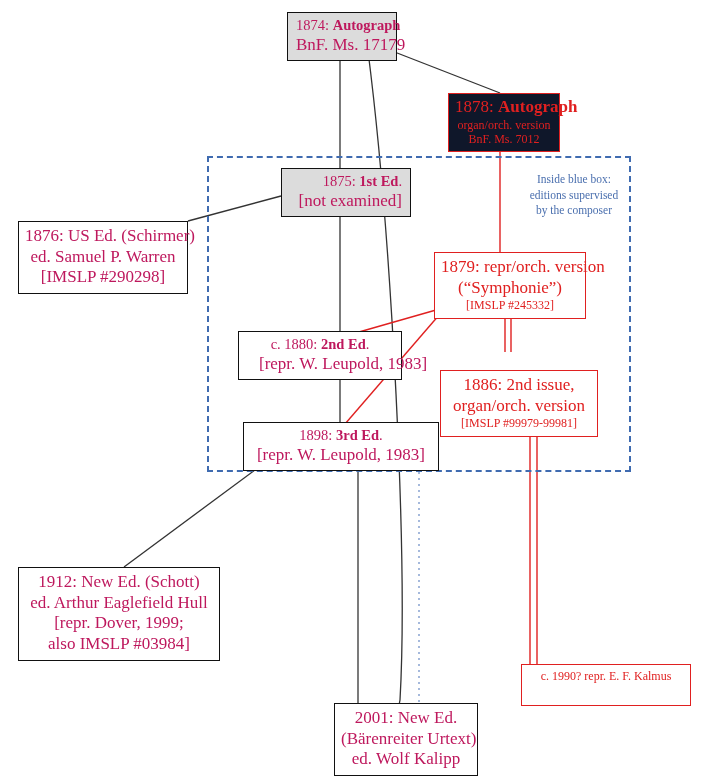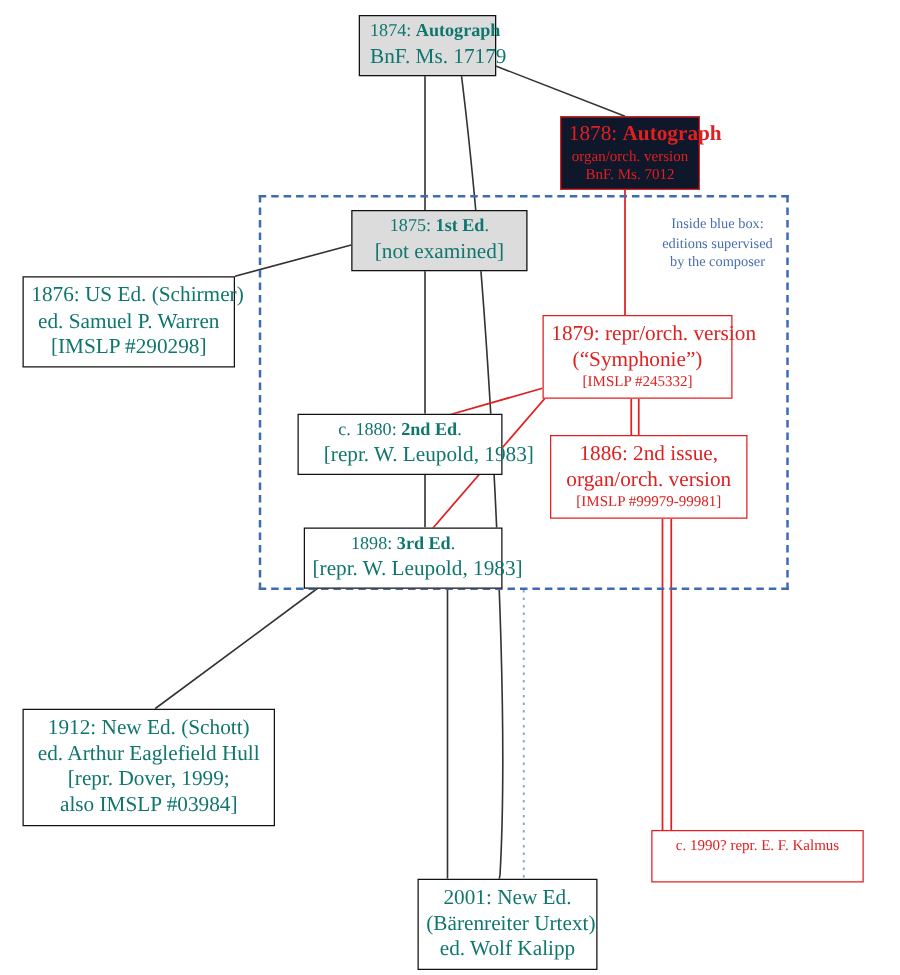--- a/index.html
+++ b/index.html
@@ -16,21 +16,21 @@
   .node{
     position:absolute;
     box-sizing:border-box;
     text-align:center;
     line-height:1.22;
     z-index:5;
   }
   .node .ln{display:block;white-space:nowrap;}
 
   
-  .blk{border:1.4px solid #111111;color:#0f766e;background:#ffffff;}
+  .blk{border:1.4px solid #111111;color:#be185d;background:#ffffff;}
   .blk.grey{background:#dcdcdc;}
 
   
   .red{border:1.6px solid #e02020;color:#e02020;background:#ffffff;}
   .red.grey{background:#0f172a;}
 
   .big{font-size:14.5px;}
   .mid{font-size:17px;}
   .sml{font-size:12px;}
   .b{font-weight:bold;}
@@ -109,21 +109,21 @@
     <span class="ln big"><span>1874: </span><span class="b">Autograph</span></span>
     <span class="ln mid">BnF. Ms. 17179</span>
   </div>
 
   <div class="node red grey" style="left:448px;top:93px;width:112px;padding:3px 6px 4px;">
     <span class="ln mid"><span>1878: </span><span class="b">Autograph</span></span>
     <span class="ln sml">organ/orch. version</span>
     <span class="ln sml">BnF. Ms. 7012</span>
   </div>
 
-  <div class="node blk grey" style="left:281px;top:168px;width:141px;padding:4px 8px 5px;">
+  <div class="node blk grey" style="left:281px;top:168px;width:130px;padding:4px 8px 5px;text-align:right;">
     <span class="ln big"><span>1875: </span><span class="b">1st Ed</span><span>.</span></span>
     <span class="ln mid">[not examined]</span>
   </div>
 
   <div class="node blk" style="left:18px;top:221px;width:170px;padding:4px 6px 5px;">
     <span class="ln mid">1876:  US Ed. (Schirmer)</span>
     <span class="ln mid">ed. Samuel P. Warren</span>
     <span class="ln mid">[IMSLP #290298]</span>
   </div>
 
@@ -131,27 +131,27 @@
     <span class="ln mid">1879:  repr/orch. version</span>
     <span class="ln mid">(“Symphonie”)</span>
     <span class="ln sml">[IMSLP #245332]</span>
   </div>
 
   <div class="node blk" style="left:238px;top:331px;width:164px;padding:4px 20px 5px;">
     <span class="ln big"><span>c. 1880:  </span><span class="b">2nd Ed</span><span>.</span></span>
     <span class="ln mid">[repr. W. Leupold, 1983]</span>
   </div>
 
-  <div class="node red" style="left:440px;top:348px;width:158px;padding:4px 6px 5px;font-family:Liberation Serif, serif;">
+  <div class="node red" style="left:440px;top:370px;width:158px;padding:4px 6px 5px;font-family:Liberation Serif, serif;">
     <span class="ln mid">1886:  2nd issue,</span>
     <span class="ln mid">organ/orch. version</span>
     <span class="ln sml">[IMSLP #99979-99981]</span>
   </div>
 
-  <div class="node blk" style="left:243px;top:422px;width:159px;padding:4px 6px 5px;">
+  <div class="node blk" style="left:243px;top:422px;width:196px;padding:4px 6px 5px;">
     <span class="ln big"><span>1898:  </span><span class="b">3rd Ed</span><span>.</span></span>
     <span class="ln mid">[repr. W. Leupold, 1983]</span>
   </div>
 
   <div class="node blk" style="left:18px;top:567px;width:202px;padding:4px 6px 5px;">
     <span class="ln mid">1912:  New Ed. (Schott)</span>
     <span class="ln mid">ed. Arthur Eaglefield Hull</span>
     <span class="ln mid">[repr. Dover, 1999;</span>
     <span class="ln mid">also IMSLP #03984]</span>
   </div>

